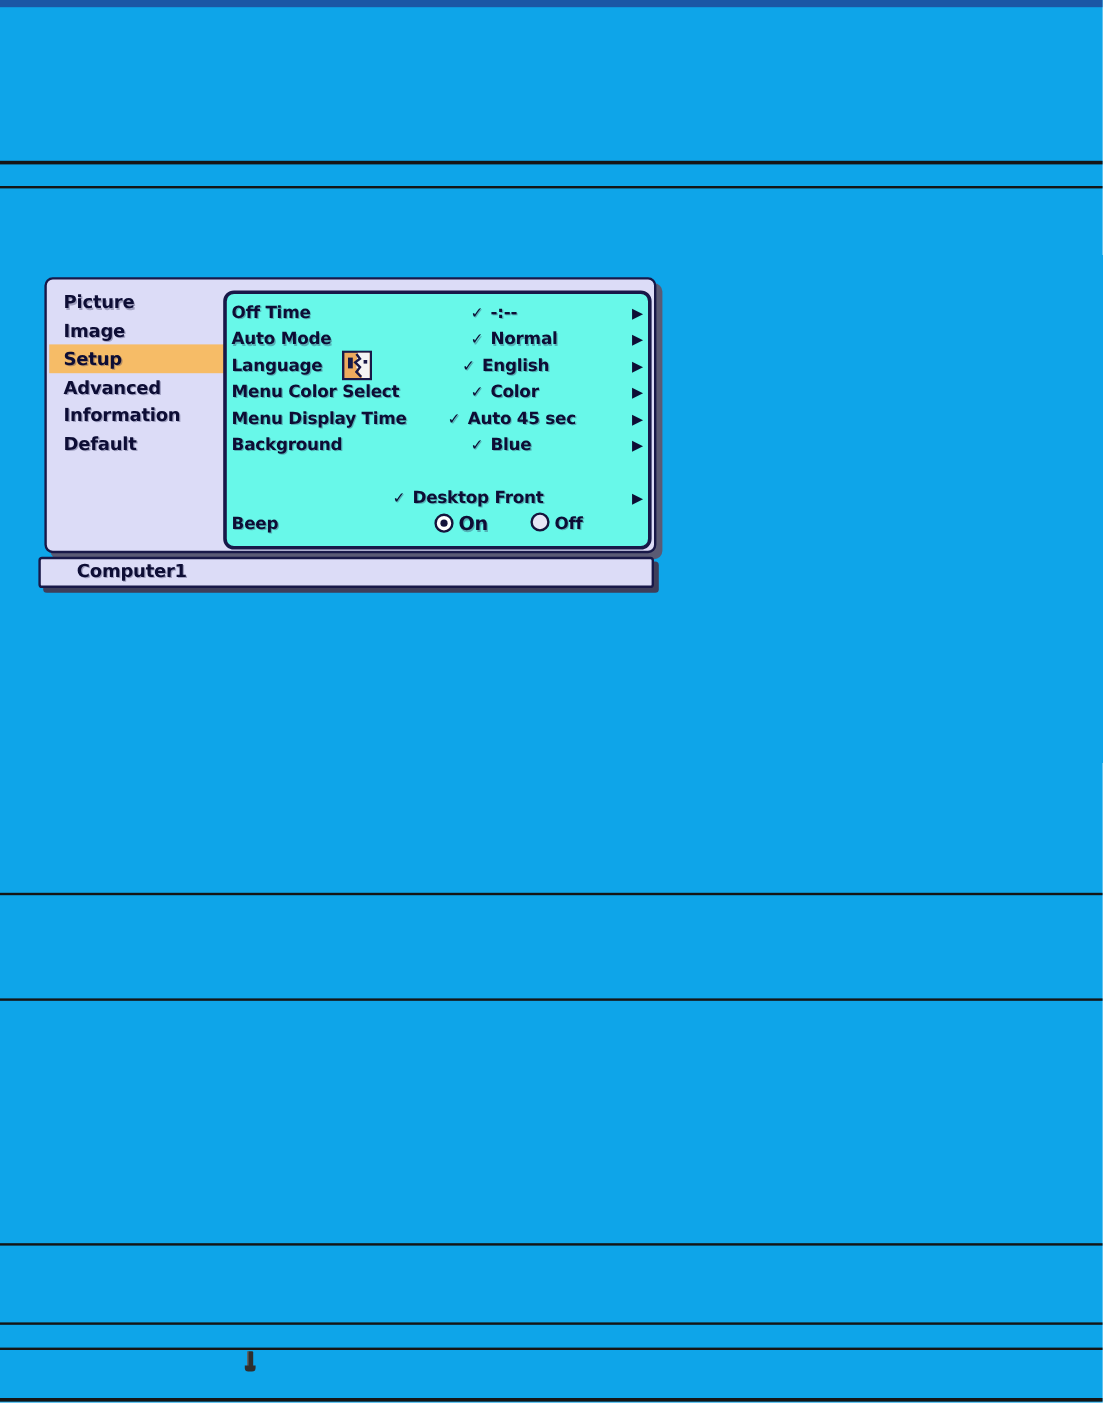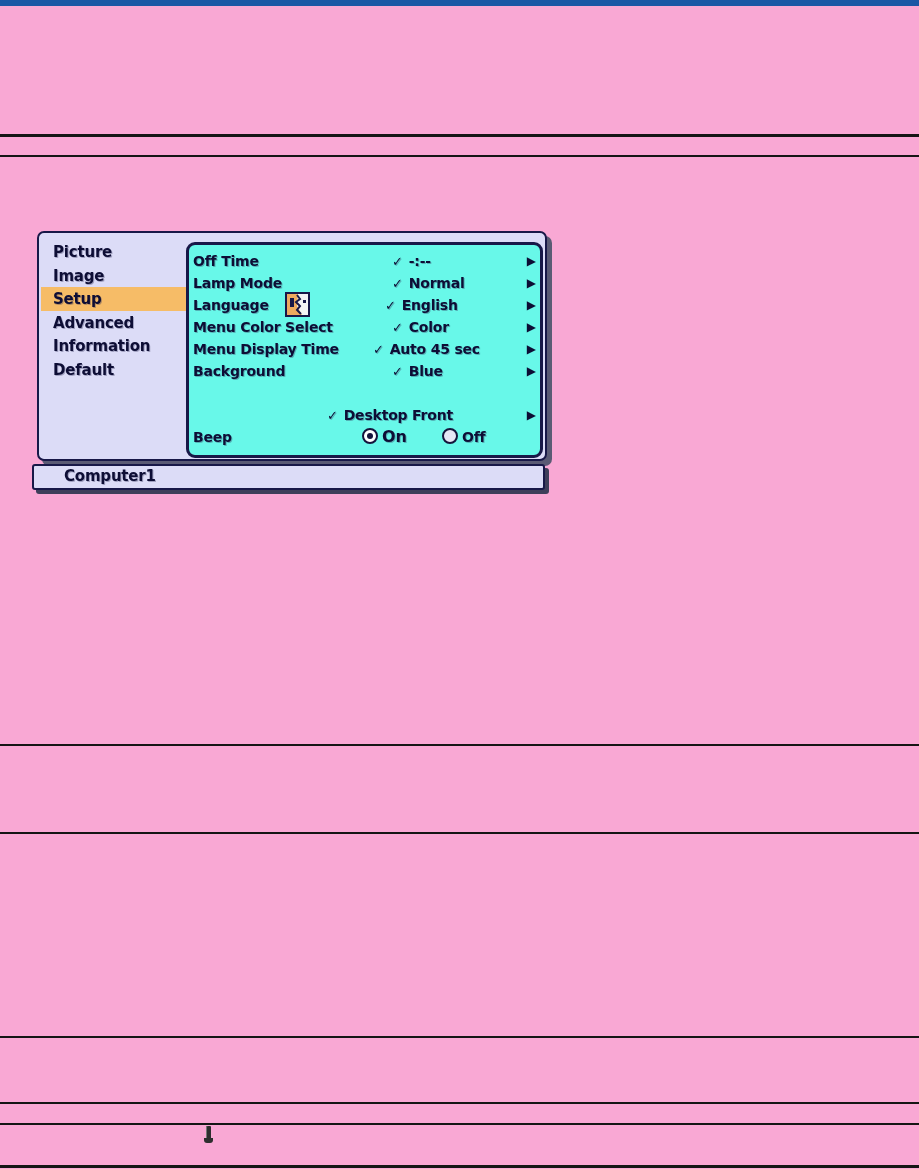--- a/index.html
+++ b/index.html
@@ -1,17 +1,17 @@
 <!DOCTYPE html>
 <html><head>
 <meta charset="utf-8">
 <style>
   html,body { margin:0; padding:0; background:#ffffff; }
   .page {
-    position:relative; width:919px; height:1169px; background:#f9a8d4;
+    position:relative; width:919px; height:1169px; background:#0ea5e9;
     font-family:"DejaVu Sans", sans-serif; overflow:hidden;
   }
   .topbar { position:absolute; left:0; top:0; width:919px; height:6px; }
   .hline { position:absolute; left:0; width:919px; background:#151515; }
   .hl-a { top:134px; height:3px; }
   .hl-b { top:155px; height:2px; }
   .hl-c { top:744px; height:2px; }
   .hl-d { top:832px; height:2px; }
   .hl-e { top:1036px; height:2px; }
   .hl-f { top:1102px; height:2px; }
@@ -101,21 +101,21 @@
 
     <div class="cyan-panel">
 
       <div class="menu-row mr-0">
         <span class="row-label osd-text">Off Time</span>
         <span class="row-value rv-0 osd-text"><span class="check">✓</span><span>-:--</span></span>
         <span class="row-arrow">▶</span>
       </div>
 
       <div class="menu-row mr-1">
-        <span class="row-label osd-text">Lamp Mode</span>
+        <span class="row-label osd-text">Auto Mode</span>
         <span class="row-value rv-1 osd-text"><span class="check">✓</span><span>Normal</span></span>
         <span class="row-arrow">▶</span>
       </div>
 
       <div class="menu-row mr-2">
         <span class="row-label osd-text">Language</span>
         <span class="row-value rv-2 osd-text"><span class="check">✓</span><span>English</span></span>
         <span class="row-arrow">▶</span>
       </div>
       <svg class="lang-icon" viewBox="0 0 25 25">

